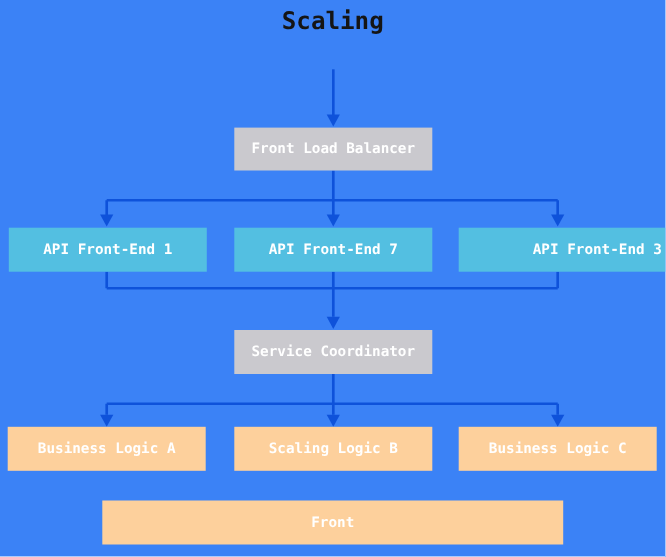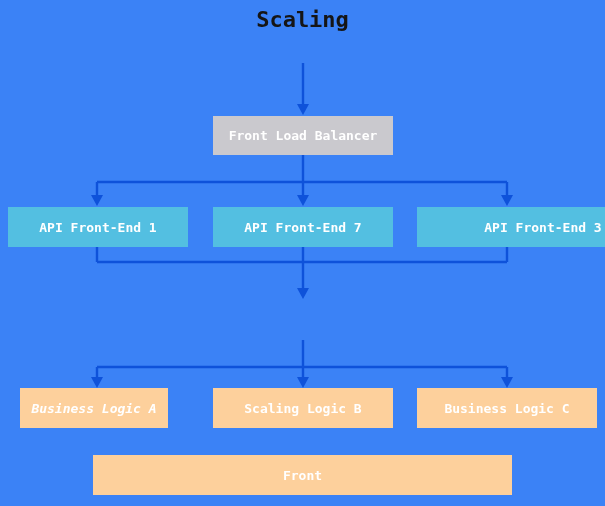--- a/index.html
+++ b/index.html
@@ -53,21 +53,21 @@
   .gray   { background: var(--gray-box, #cac9ce); }
   .blue   { background: var(--blue-box, #53bfe1); }
   .orange { background: var(--orange-box, #fdd09c); }
 
   
   .pos-flb  { left: 213px; top: 116px; width: 180px; height: 39px; }
   .pos-api1 { left: 8px;   top: 207px; width: 180px; height: 40px; }
   .pos-api2 { left: 213px; top: 207px; width: 180px; height: 40px; }
   .pos-api3 { left: 417px; top: 207px; width: 180px; height: 40px; padding-left: 36px; }
   .pos-sc   { left: 213px; top: 300px; width: 180px; height: 40px; }
-  .pos-bla  { left: 20px;   top: 388px; width: 148px; height: 40px; font-style: italic; }
+  .pos-bla  { left: 7px;   top: 388px; width: 180px; height: 40px; }
   .pos-blb  { left: 213px; top: 388px; width: 180px; height: 40px; }
   .pos-blc  { left: 417px; top: 388px; width: 180px; height: 40px; }
   .pos-data { left: 93px;  top: 455px; width: 419px; height: 40px; }
 </style>
 </head>
 <body>
 
 <div class="canvas">
 
   <div class="diagram-title">Scaling</div>
@@ -92,20 +92,21 @@
   </svg>
 
   <div class="node gray pos-flb">Front Load Balancer</div>
 
   <div class="node blue pos-api1">API Front-End 1</div>
 
   <div class="node blue pos-api2">API Front-End 7</div>
 
   <div class="node blue pos-api3">API Front-End 3</div>
 
+  <div class="node gray pos-sc">Service Coordinator</div>
 
   <div class="node orange pos-bla">Business Logic A</div>
 
   <div class="node orange pos-blb">Scaling Logic B</div>
 
   <div class="node orange pos-blc">Business Logic C</div>
 
   <div class="node orange pos-data">Front</div>
 
 </div>

